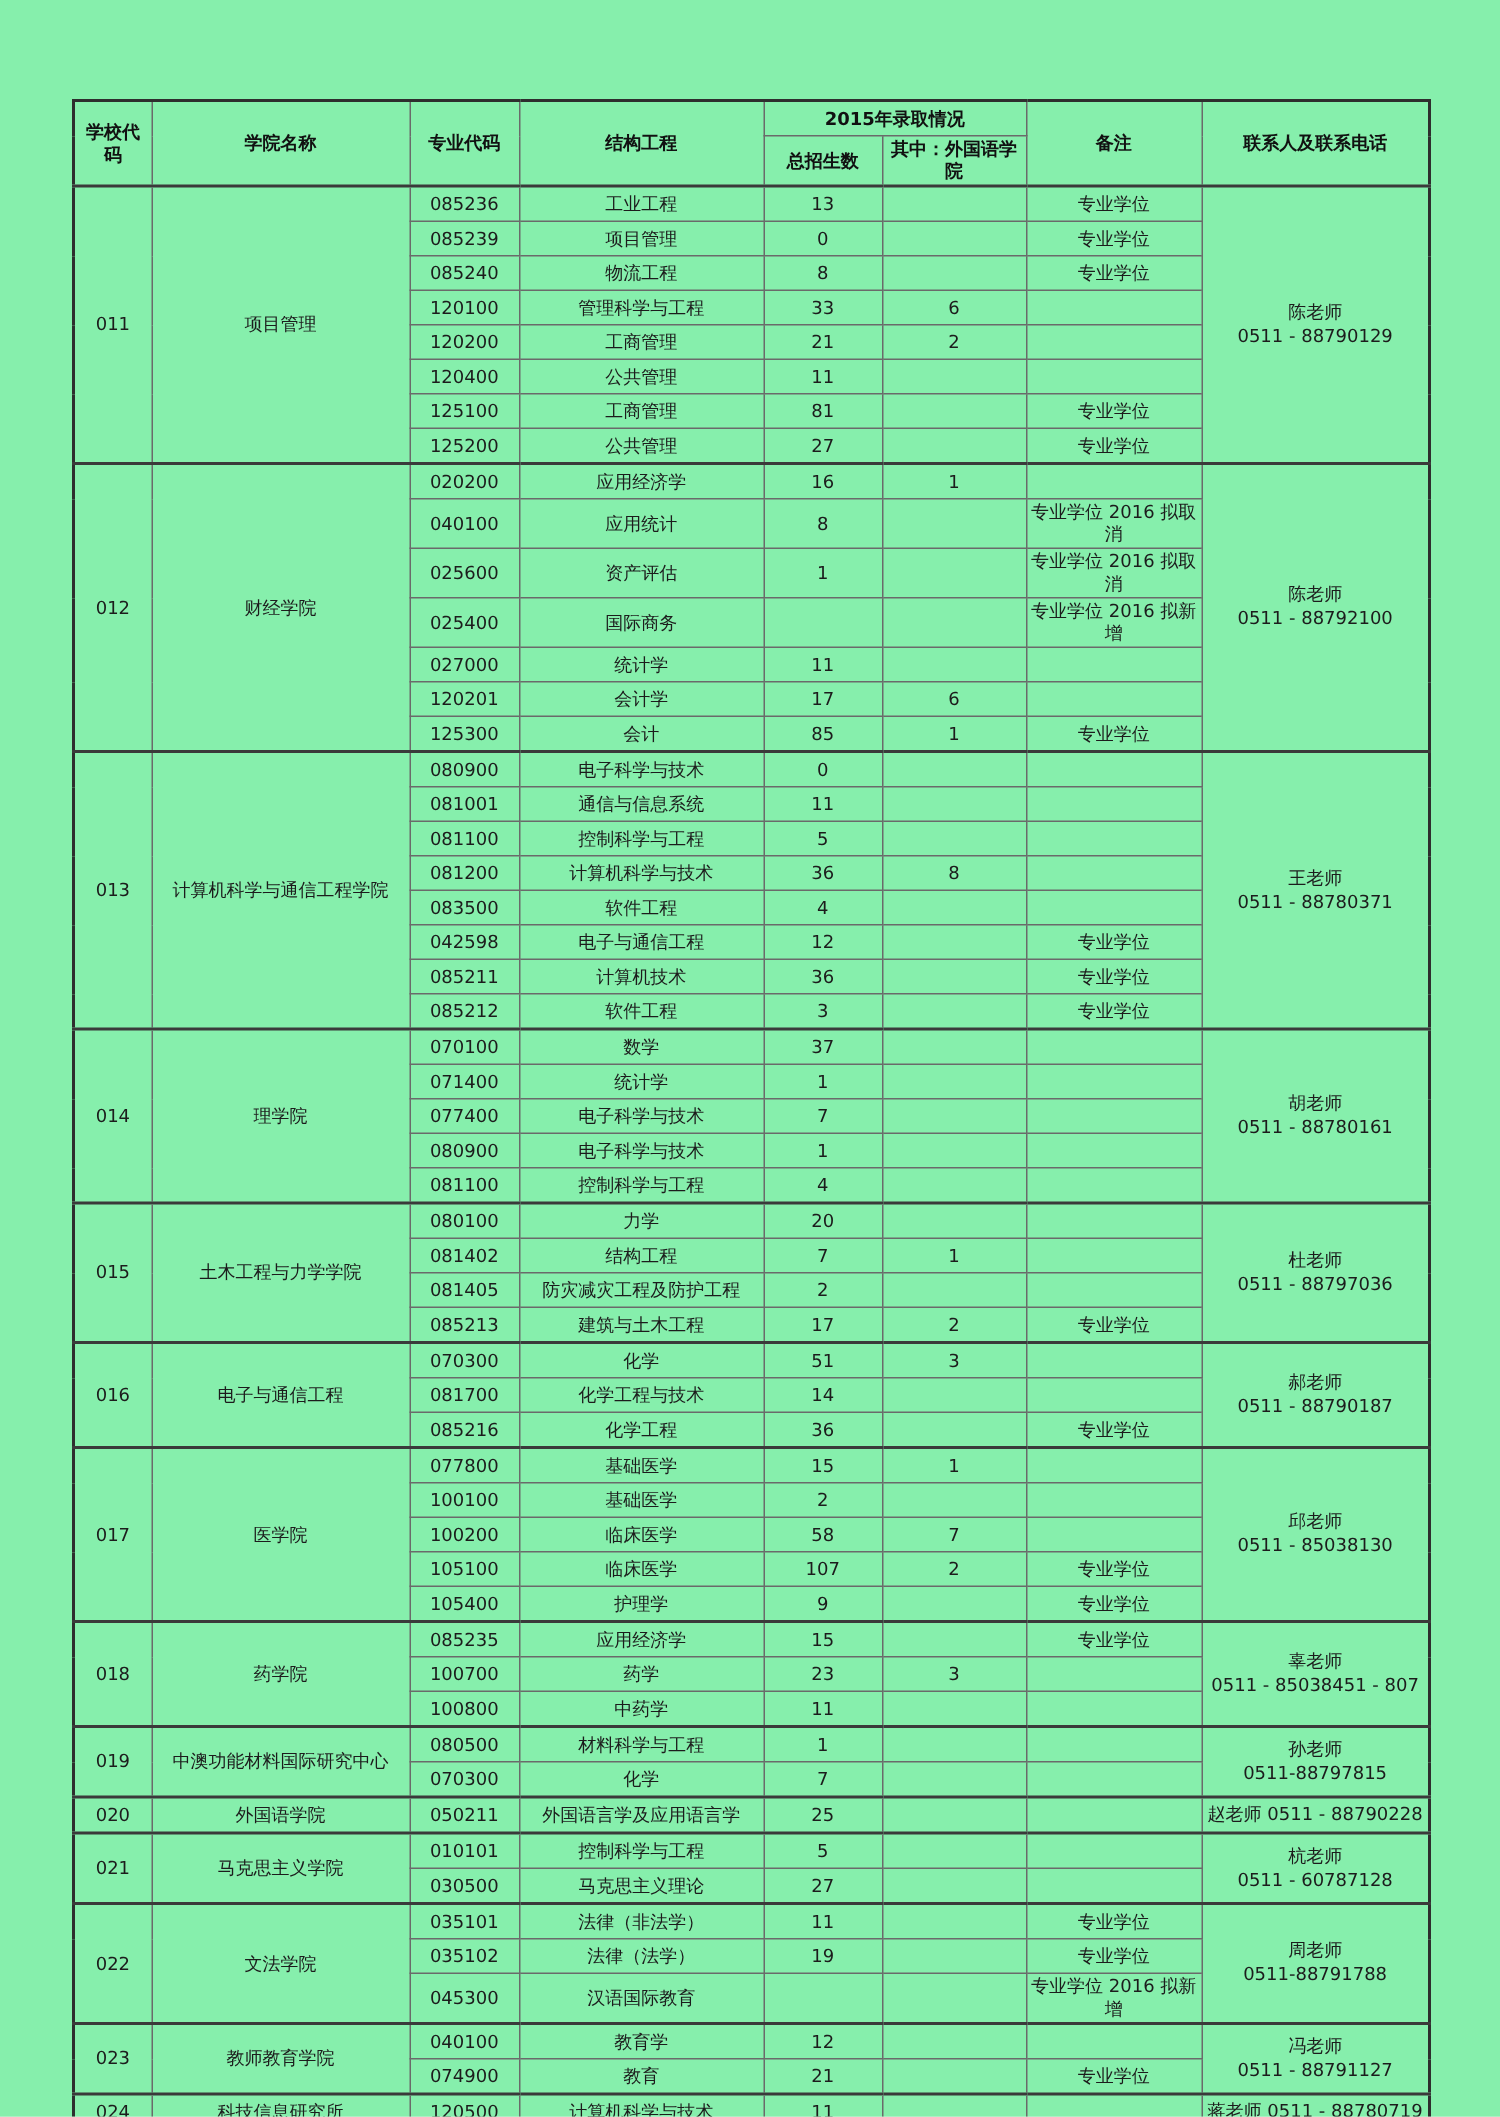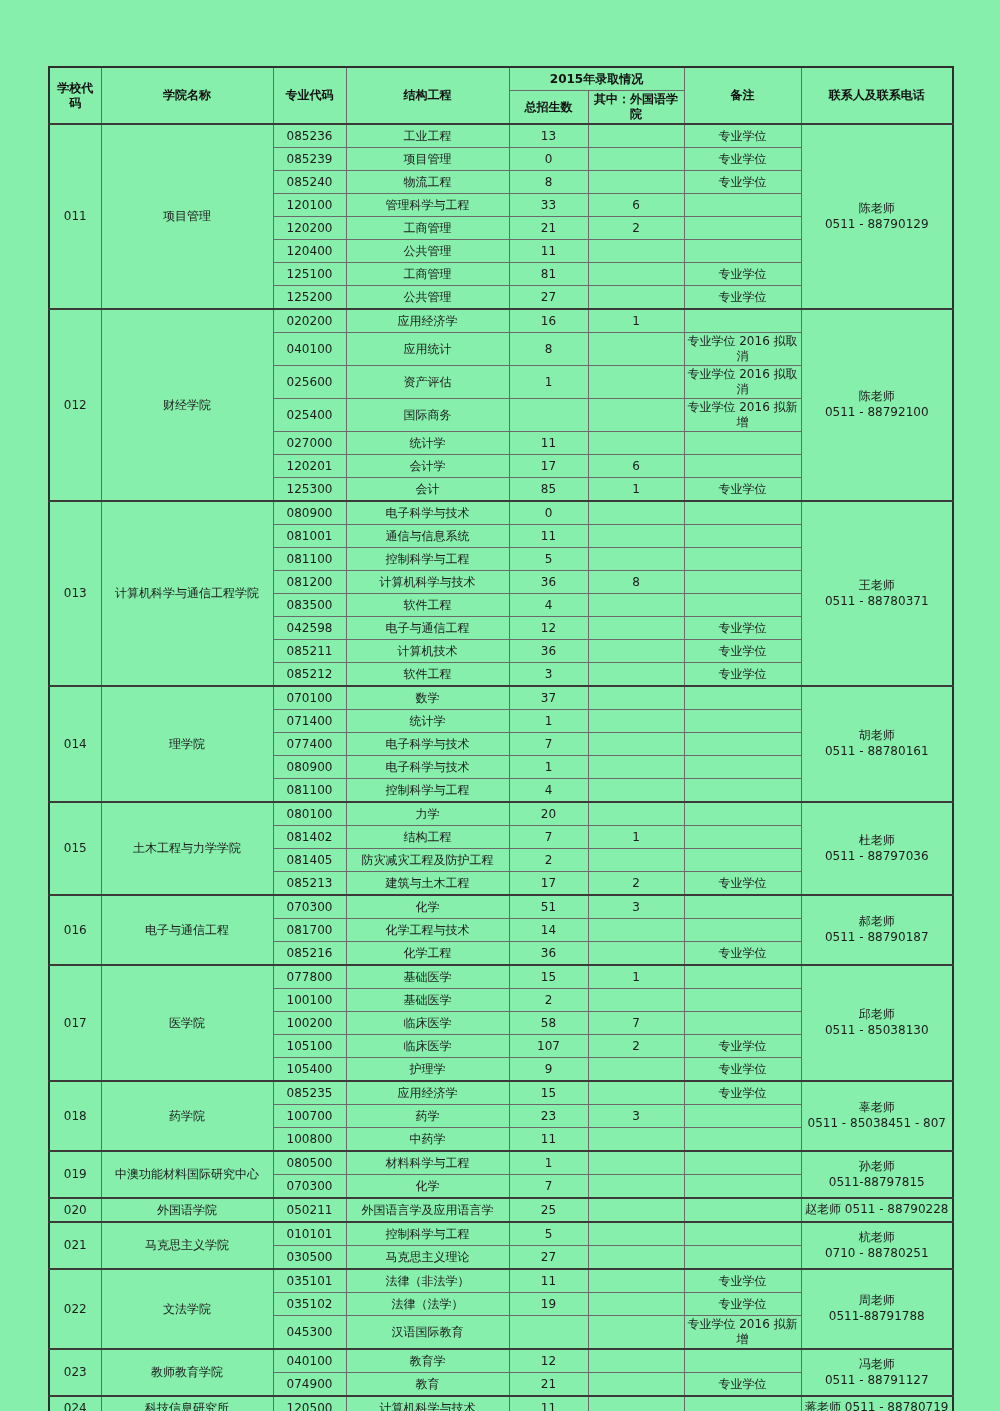--- a/index.html
+++ b/index.html
@@ -464,21 +464,21 @@
         <tr class="section-start">
           <th rowspan="2">021</th>
           <th rowspan="2">马克思主义学院</th>
           <td>010101</td>
           <td>控制科学与工程</td>
           <td>5</td>
           <td></td>
           <td></td>
           <td rowspan="2">
             <div class="contact-line">杭老师</div>
-            <div class="contact-line">0710 - 88780251</div>
+            <div class="contact-line">0511 - 60787128</div>
           </td>
         </tr>
         <tr>
           <td>030500</td>
           <td>马克思主义理论</td>
           <td>27</td>
           <td></td>
           <td></td>
         </tr>
         <tr class="section-start">

